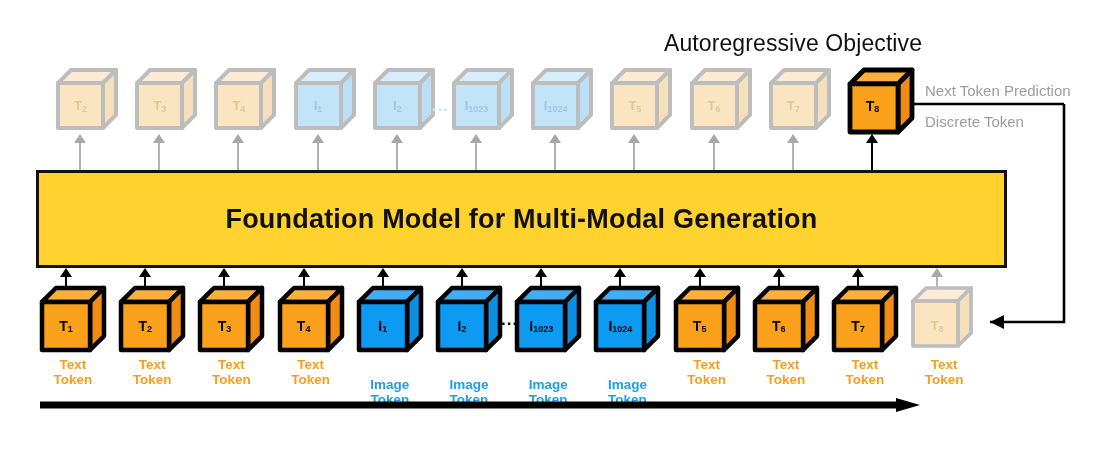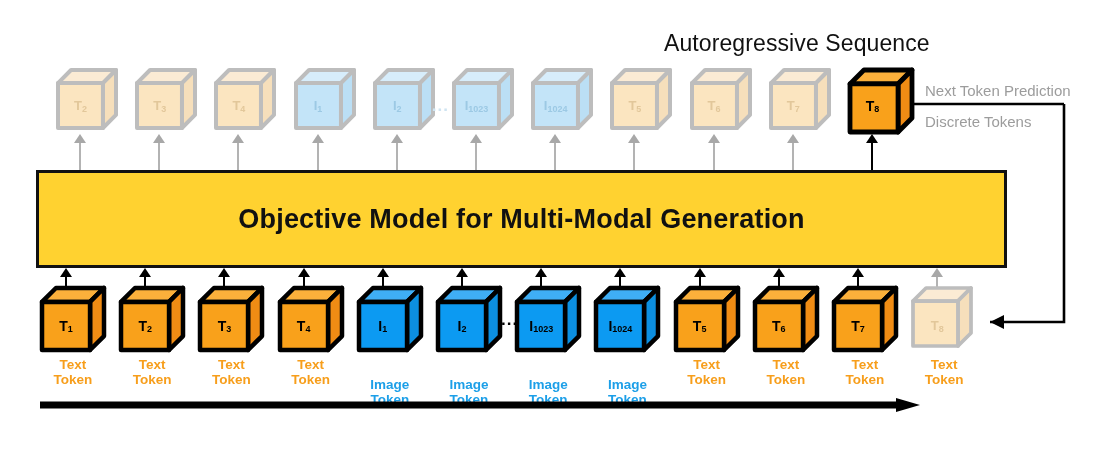--- a/index.html
+++ b/index.html
@@ -140,21 +140,21 @@
     font-weight:bold;
     letter-spacing:1px;
     line-height:8px;
   }
 </style>
 </head>
 <body>
 
 <div id="stage">
 
-  <div id="title" class="shifted">Autoregressive Sequence</div>
+  <div id="title" class="shifted">Autoregressive Objective</div>
 
   <div id="output-row">
       <div class="cube ghost" style="left: 58px; top: 70px;">
    <svg viewBox="0 0 58 58" preserveAspectRatio="none">
      <g stroke="#BDBDBD" stroke-width="4" stroke-linejoin="round" stroke-linecap="round">
        <polygon points="0,13.05 13.05,0 58,0 44.95,13.05" fill="#FBEBD4"></polygon>
        <polygon points="44.95,13.05 58,0 58,44.95 44.95,58" fill="#F6DFBB"></polygon>
        <rect x="0" y="13.05" width="44.95" height="44.95" fill="#FBE5C0"></rect>
      </g>
    </svg>
@@ -282,21 +282,21 @@
       <div class="up-arrow ghosted" style="left: 628.4px; top: 134px;"></div>
       <div class="v-line ghosted" style="left: 712.6px; top: 140px; height: 30px;"></div>
       <div class="up-arrow ghosted" style="left: 707.6px; top: 134px;"></div>
       <div class="v-line ghosted" style="left: 791.8px; top: 140px; height: 30px;"></div>
       <div class="up-arrow ghosted" style="left: 786.8px; top: 134px;"></div>
       <div class="v-line" style="left: 871px; top: 140px; height: 30px;"></div>
       <div class="up-arrow" style="left: 866px; top: 134px;"></div>
     </div>
 
   <div id="fm-block">
-    <span id="fm-text">Objective Model for Multi-Modal Generation</span>
+    <span id="fm-text">Foundation Model for Multi-Modal Generation</span>
   </div>
 
   <div id="in-arrows">
       <div class="v-line" style="left: 65px; top: 277px; height: 22px;"></div>
       <div class="up-arrow" style="left: 60px; top: 268px;"></div>
       <div class="v-line" style="left: 144.2px; top: 277px; height: 22px;"></div>
       <div class="up-arrow" style="left: 139.2px; top: 268px;"></div>
       <div class="v-line" style="left: 223.4px; top: 277px; height: 22px;"></div>
       <div class="up-arrow" style="left: 218.4px; top: 268px;"></div>
       <div class="v-line" style="left: 302.6px; top: 277px; height: 22px;"></div>
@@ -449,21 +449,21 @@
        <rect x="0" y="13.950000000000001" width="48.05" height="48.05" fill="#FBE5C0"></rect>
      </g>
    </svg>
         <div class="clabel" style="top: 13.95px; width: 48.05px; height: 48.05px; color: rgb(226, 199, 154);">T<sub>8</sub></div>
       </div>
       <div class="tok-label text" style="left: 907.2px; top: 358px;">Text<br>Token</div>
       <div class="ell" style="left: 501px; top: 316px; color: rgb(0, 0, 0);">...</div>
     </div>
 
   <div class="side-label" style="left:925px; top:82px;text-align:center;">Next Token Prediction</div>
-  <div class="side-label" style="left:925px; top:113px;">Discrete Tokens</div>
+  <div class="side-label" style="left:925px; top:113px;">Discrete Token</div>
 
   <svg id="feedback" viewBox="0 0 1093 456">
     <path d="M 1064 104 L 1064 322 L 990 322" fill="none" stroke="#000" stroke-width="2.6"></path>
     <polygon points="990,322 1004,315 1004,329" fill="#000"></polygon>
     <line x1="912" y1="104" x2="1064" y2="104" stroke="#000" stroke-width="2.6"></line>
   </svg>
 
   <svg id="seq-arrow" viewBox="0 0 880 14">
     <line x1="0" y1="7" x2="862" y2="7" stroke="#000" stroke-width="7"></line>
     <polygon points="880,7 856,0 856,14" fill="#000"></polygon>

